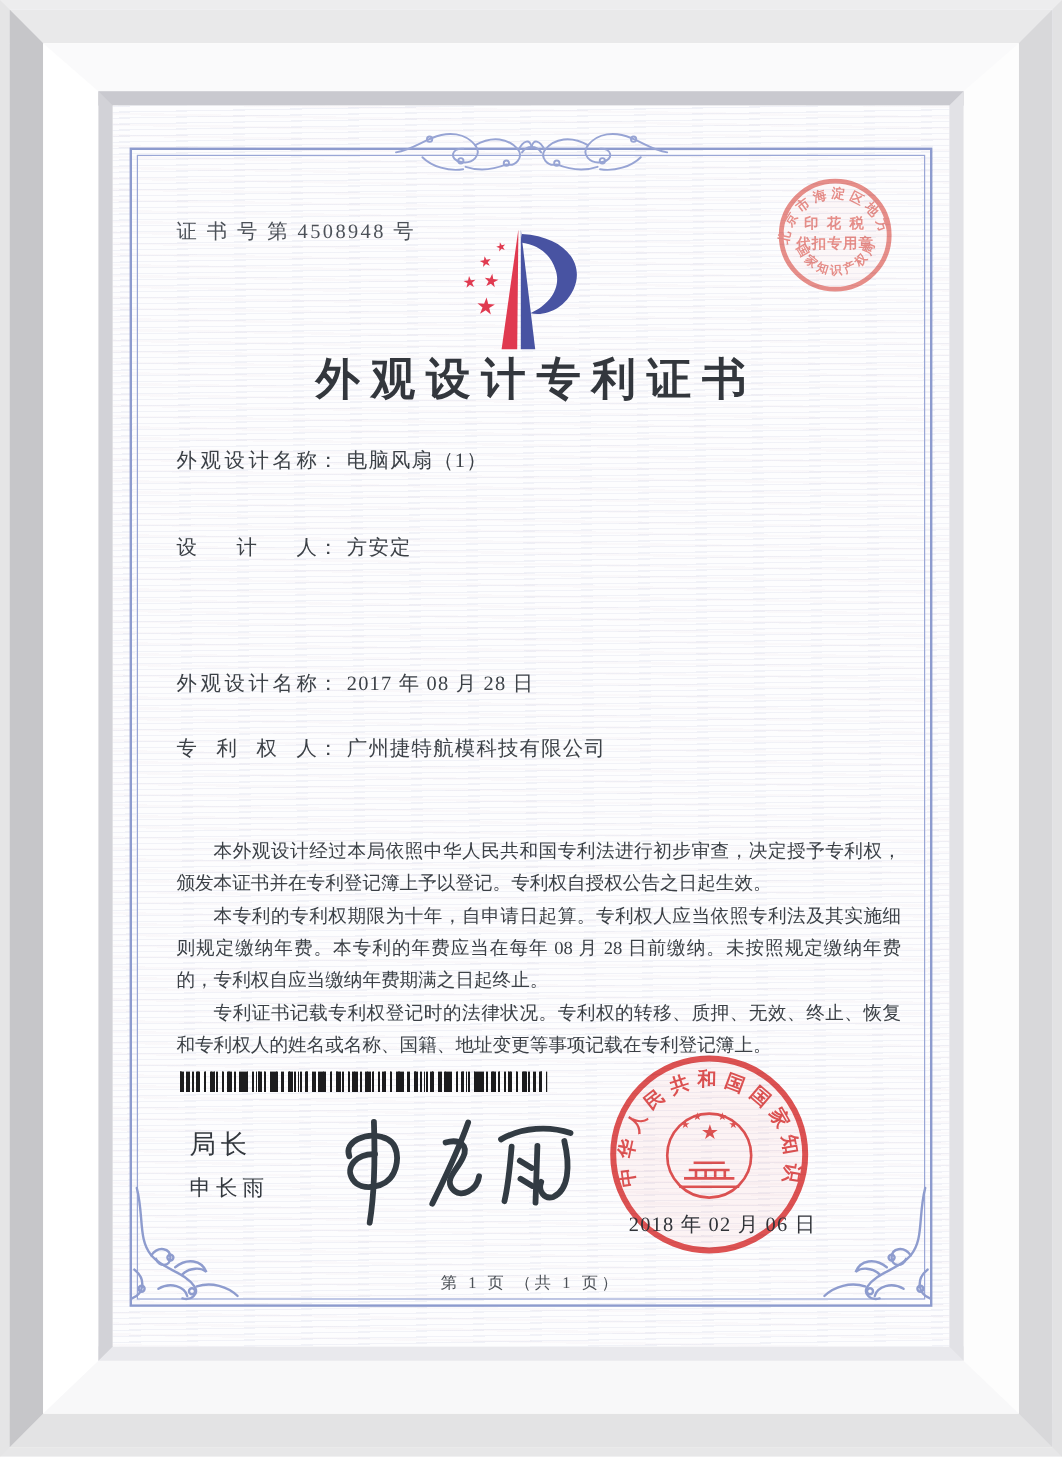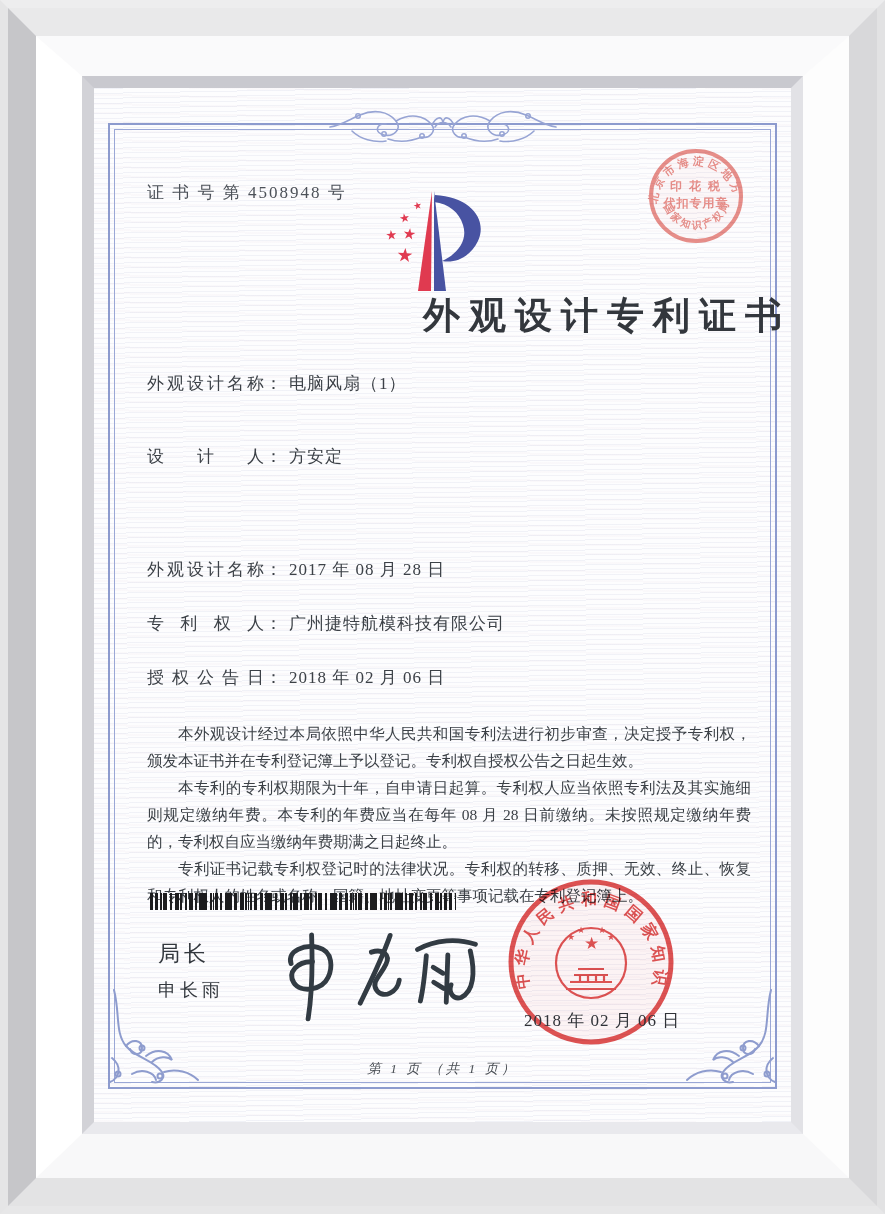--- a/index.html
+++ b/index.html
@@ -30,30 +30,30 @@
 
   .blue-border-outer { position:absolute; left:14px; right:14px; top:35px; bottom:33px;
                        border:2.5px solid #8d9bce; }
   .blue-border-inner { position:absolute; left:20px; right:20px; top:41px; bottom:39px;
                        border:1px solid #9aa7d6; }
 
   .abs { position:absolute; }
 
   .cert-number { left:53px; top:93px; font-size:17px; letter-spacing:2px; color:#4c5158; }
 
-  .title { left:0; right:0; top:203px; text-align:right; font-size:37px; font-weight:600;
+  .title { left:0; right:0; top:203px; text-align:center; font-size:37px; font-weight:600;
            letter-spacing:9px; text-indent:9px; color:#33373d; }
 
   .field { left:53px; width:620px; font-size:17px; color:#3c4147; letter-spacing:1px; }
   .field-label { display:inline-block; width:118px; text-align:justify; text-align-last:justify;
                  vertical-align:bottom; }
   .field-colon { padding-right:6px; }
 
   .body-text { left:53px; width:604px; top:608px; font-size:15.5px; line-height:27px;
-               text-align:justify; color:#3b4046;margin-top:24px; }
+               text-align:justify; color:#3b4046; }
   .body-text p { text-indent:2em; margin:0; }
 
   .barcode { left:56px; top:805px; width:306px; height:17px;
              background-image:
                repeating-linear-gradient(90deg,#1c1c1e 0 2px,transparent 2px 5px),
                repeating-linear-gradient(90deg,#1c1c1e 0 1px,transparent 1px 7px),
                repeating-linear-gradient(90deg,#1c1c1e 0 3px,transparent 3px 13px),
                repeating-linear-gradient(90deg,transparent 0 17px,#fdfdfe 17px 19px); }
 
   .signer-title { left:64px; top:851px; font-size:22px; letter-spacing:4px; color:#33383e; }
@@ -67,21 +67,21 @@
 
   .stamp-svg { left:546px; top:52px; mix-blend-mode:multiply; opacity:0.8; }
 
   .dragon-svg { left:228px; top:13px; }
   .flourish-left  { left:8px;  top:900px; }
   .flourish-right { right:8px; top:900px; transform:scaleX(-1); }
 
   .logo-svg { left:278px; top:97px; }
 
   .footer { left:0; right:0; top:972px; text-align:center; font-size:13.5px;
-            letter-spacing:3px; color:#4a4f55;font-style:italic; }
+            letter-spacing:3px; color:#4a4f55; }
 </style>
 </head>
 <body>
 
 <div class="stage">
  <div class="f0">
   <div class="f1">
    <div class="f2">
     <div class="f3">
      <div class="paper">
@@ -143,23 +143,20 @@
       </div>
       <div class="abs field" style="top:357px">
         <span class="field-label">设计人</span><span class="field-colon">：</span><span>方安定</span>
       </div>
       <div class="abs field" style="top:470px">
         <span class="field-label">外观设计名称</span><span class="field-colon">：</span><span>2017 年 08 月 28 日</span>
       </div>
       <div class="abs field" style="top:524px">
         <span class="field-label">专利权人</span><span class="field-colon">：</span><span>广州捷特航模科技有限公司</span>
       </div>
-      <div class="abs field" style="top:578px">
-        <span class="field-label">授权公告日</span><span class="field-colon">：</span><span>2018 年 02 月 06 日</span>
-      </div>
 
       <div class="abs body-text">
         <p>本外观设计经过本局依照中华人民共和国专利法进行初步审查，决定授予专利权，颁发本证书并在专利登记簿上予以登记。专利权自授权公告之日起生效。</p>
         <p>本专利的专利权期限为十年，自申请日起算。专利权人应当依照专利法及其实施细则规定缴纳年费。本专利的年费应当在每年 08 月 28 日前缴纳。未按照规定缴纳年费的，专利权自应当缴纳年费期满之日起终止。</p>
         <p>专利证书记载专利权登记时的法律状况。专利权的转移、质押、无效、终止、恢复和专利权人的姓名或名称、国籍、地址变更等事项记载在专利登记簿上。</p>
       </div>
 
       <div class="abs barcode"></div>
 
       <div class="abs signer-title">局长</div>

